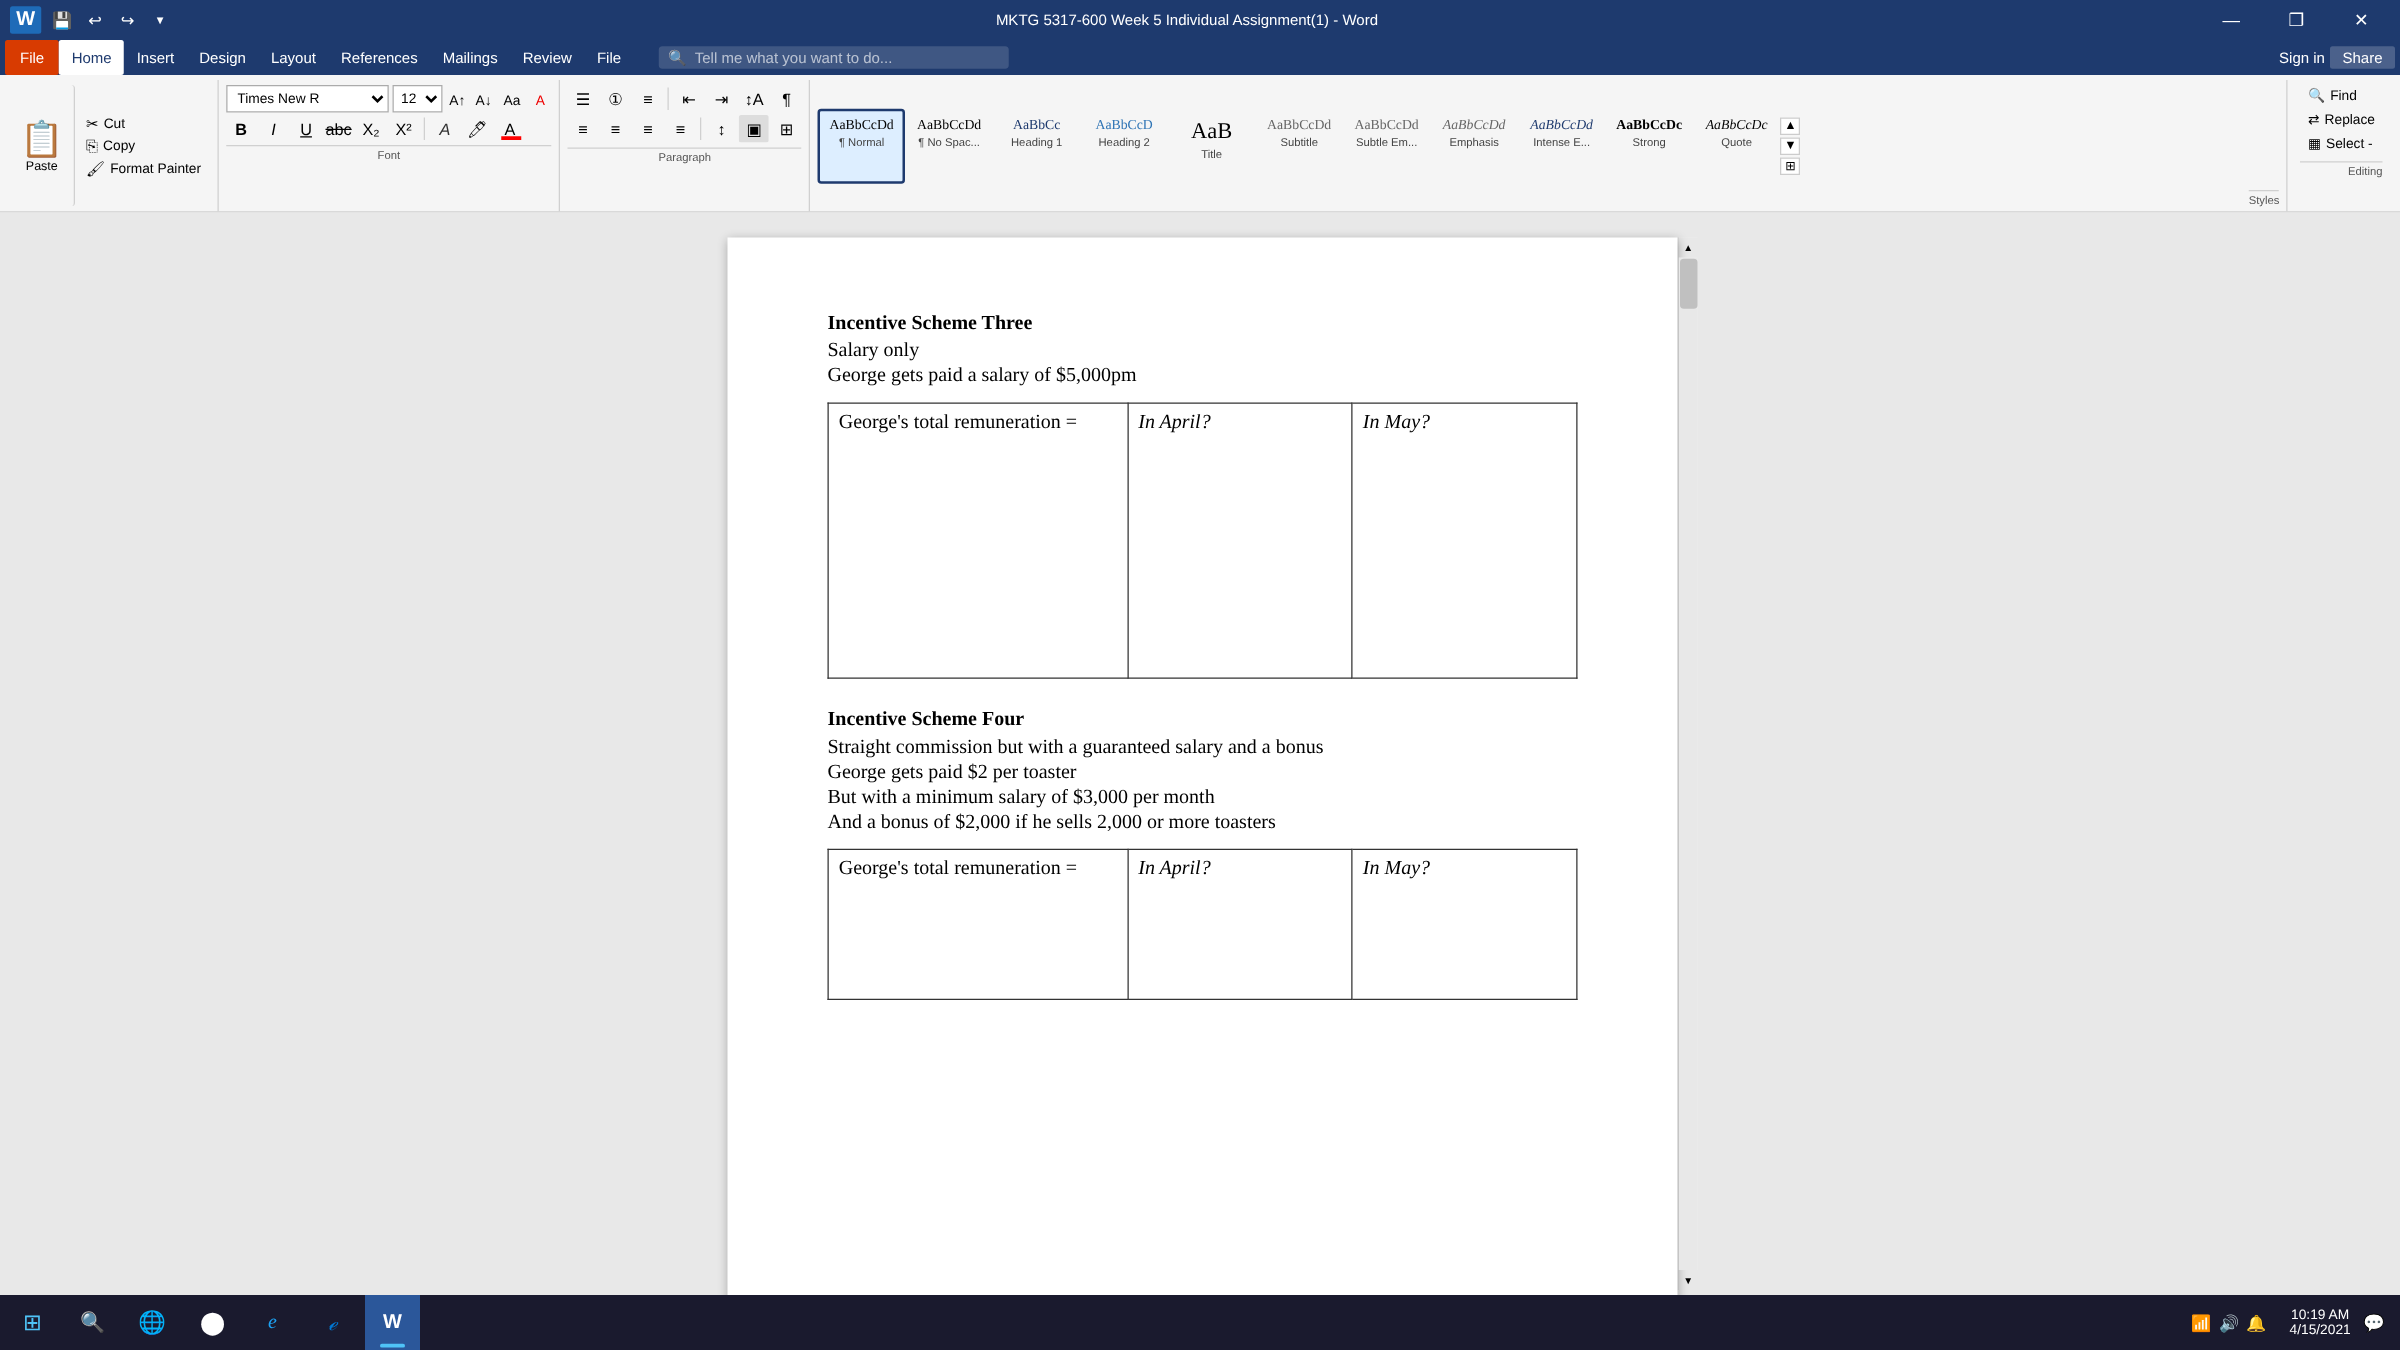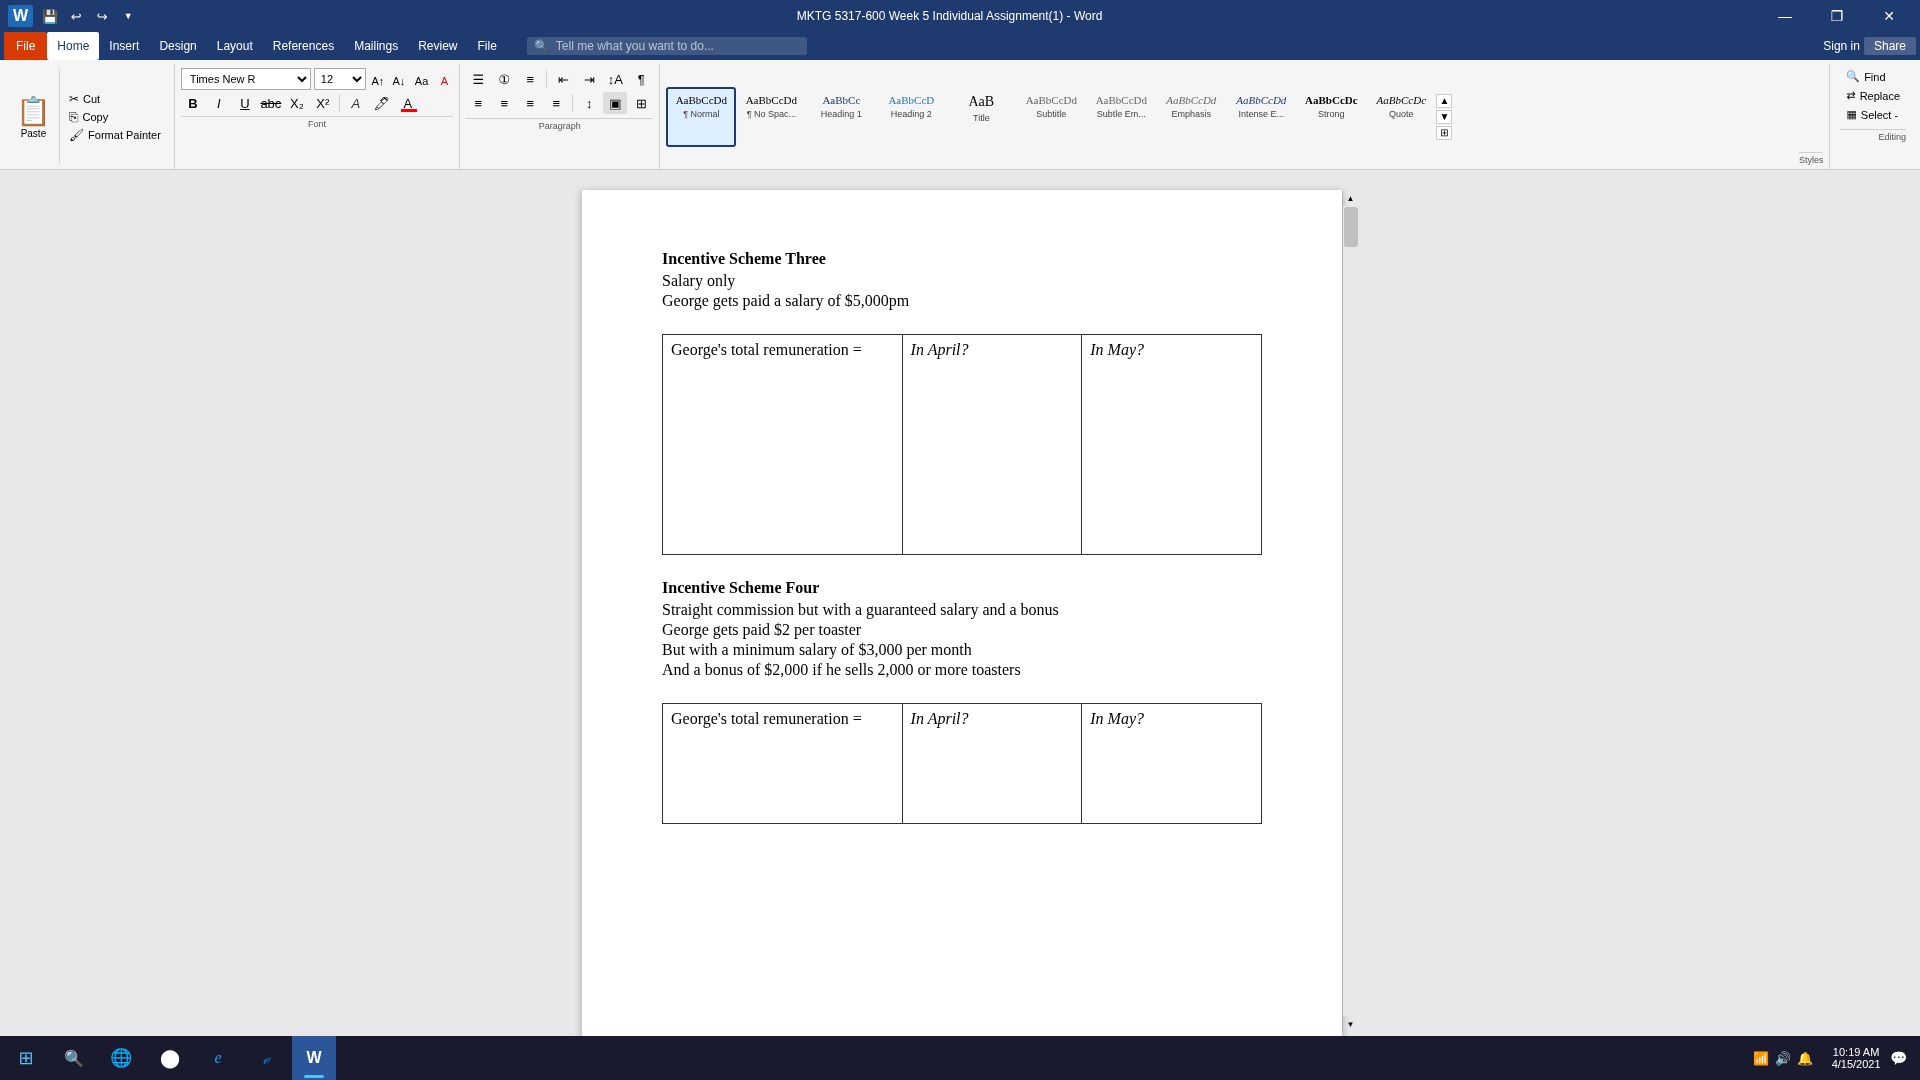--- a/index.html
+++ b/index.html
@@ -119,21 +119,21 @@
       width: 130px;
       height: 22px;
       font-size: 11px;
       font-family: 'Segoe UI', sans-serif;
       border: 1px solid #ababab;
       padding: 0 4px;
       background: white;
       cursor: pointer;
     }
     .size-select {
-      width: 52px;
+      width: 40px;
       height: 22px;
       font-size: 11px;
       font-family: 'Segoe UI', sans-serif;
       border: 1px solid #ababab;
       padding: 0 2px;
       background: white;
       cursor: pointer;
     }
     .font-size-btn {
       width: 18px;
@@ -234,21 +234,21 @@
       width: 20px;
       background: #e8e8e8;
       height: 100%;
     }
 
     .doc-h2 { font-weight: bold; font-size: 12pt; margin-bottom: 4px; }
     .doc-p { font-size: 12pt; margin-bottom: 2px; }
     .doc-table {
       width: 100%;
       border-collapse: collapse;
-      margin: 24px 0;
+      margin: 12px 0;
     }
     .doc-table td {
       border: 1px solid #333;
       padding: 6px 8px;
       font-size: 12pt;
       vertical-align: top;
       min-height: 200px;
       height: 220px;
     }
     .doc-table td.header-cell {
@@ -518,21 +518,21 @@
       </div>
       <div class="style-box">
         <div class="style-preview" style="font-size:11px;color:#1e3a6e;">AaBbCc</div>
         <div class="style-label">Heading 1</div>
       </div>
       <div class="style-box">
         <div class="style-preview" style="font-size:11px;color:#2e74b5;">AaBbCcD</div>
         <div class="style-label">Heading 2</div>
       </div>
       <div class="style-box">
-        <div class="style-preview" style="font-size:14px;">AaB</div>
+        <div class="style-preview" style="font-size:18px;">AaB</div>
         <div class="style-label">Title</div>
       </div>
       <div class="style-box">
         <div class="style-preview" style="font-size:11px;color:#666;">AaBbCcDd</div>
         <div class="style-label">Subtitle</div>
       </div>
       <div class="style-box">
         <div class="style-preview" style="font-size:11px;color:#666;">AaBbCcDd</div>
         <div class="style-label">Subtle Em...</div>
       </div>

